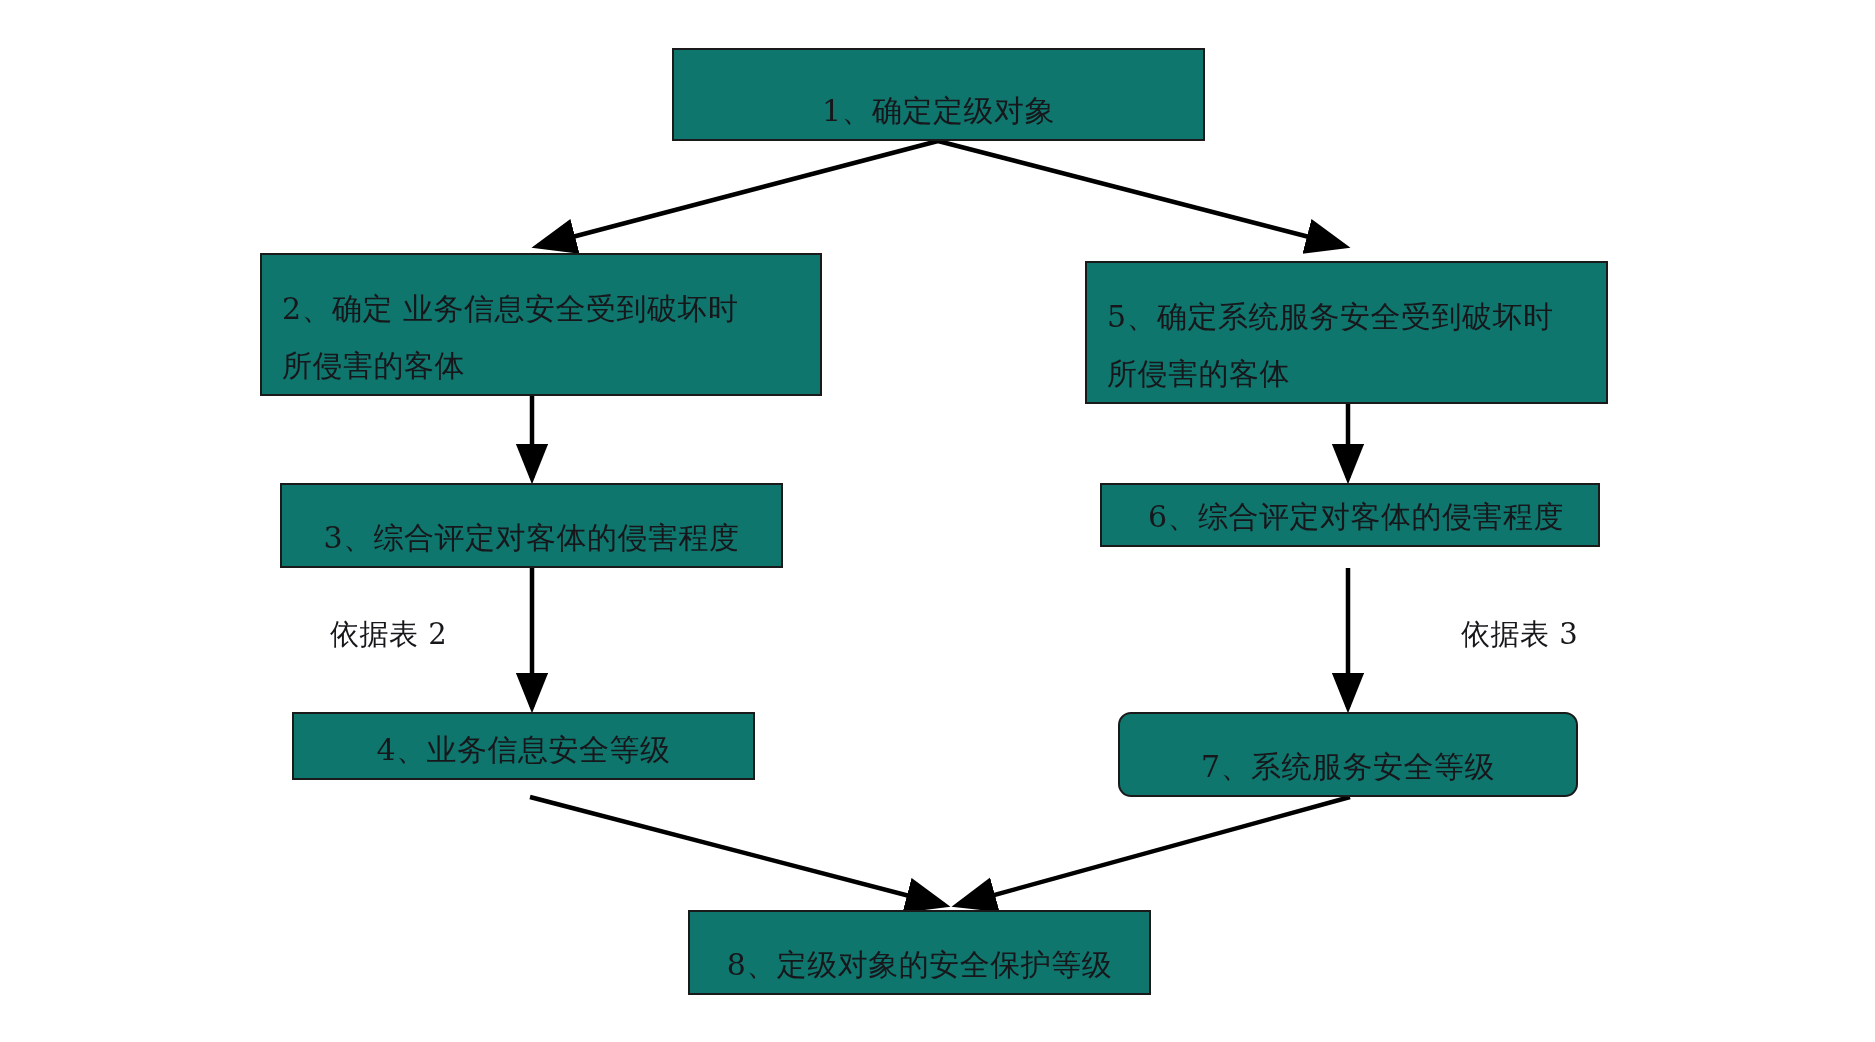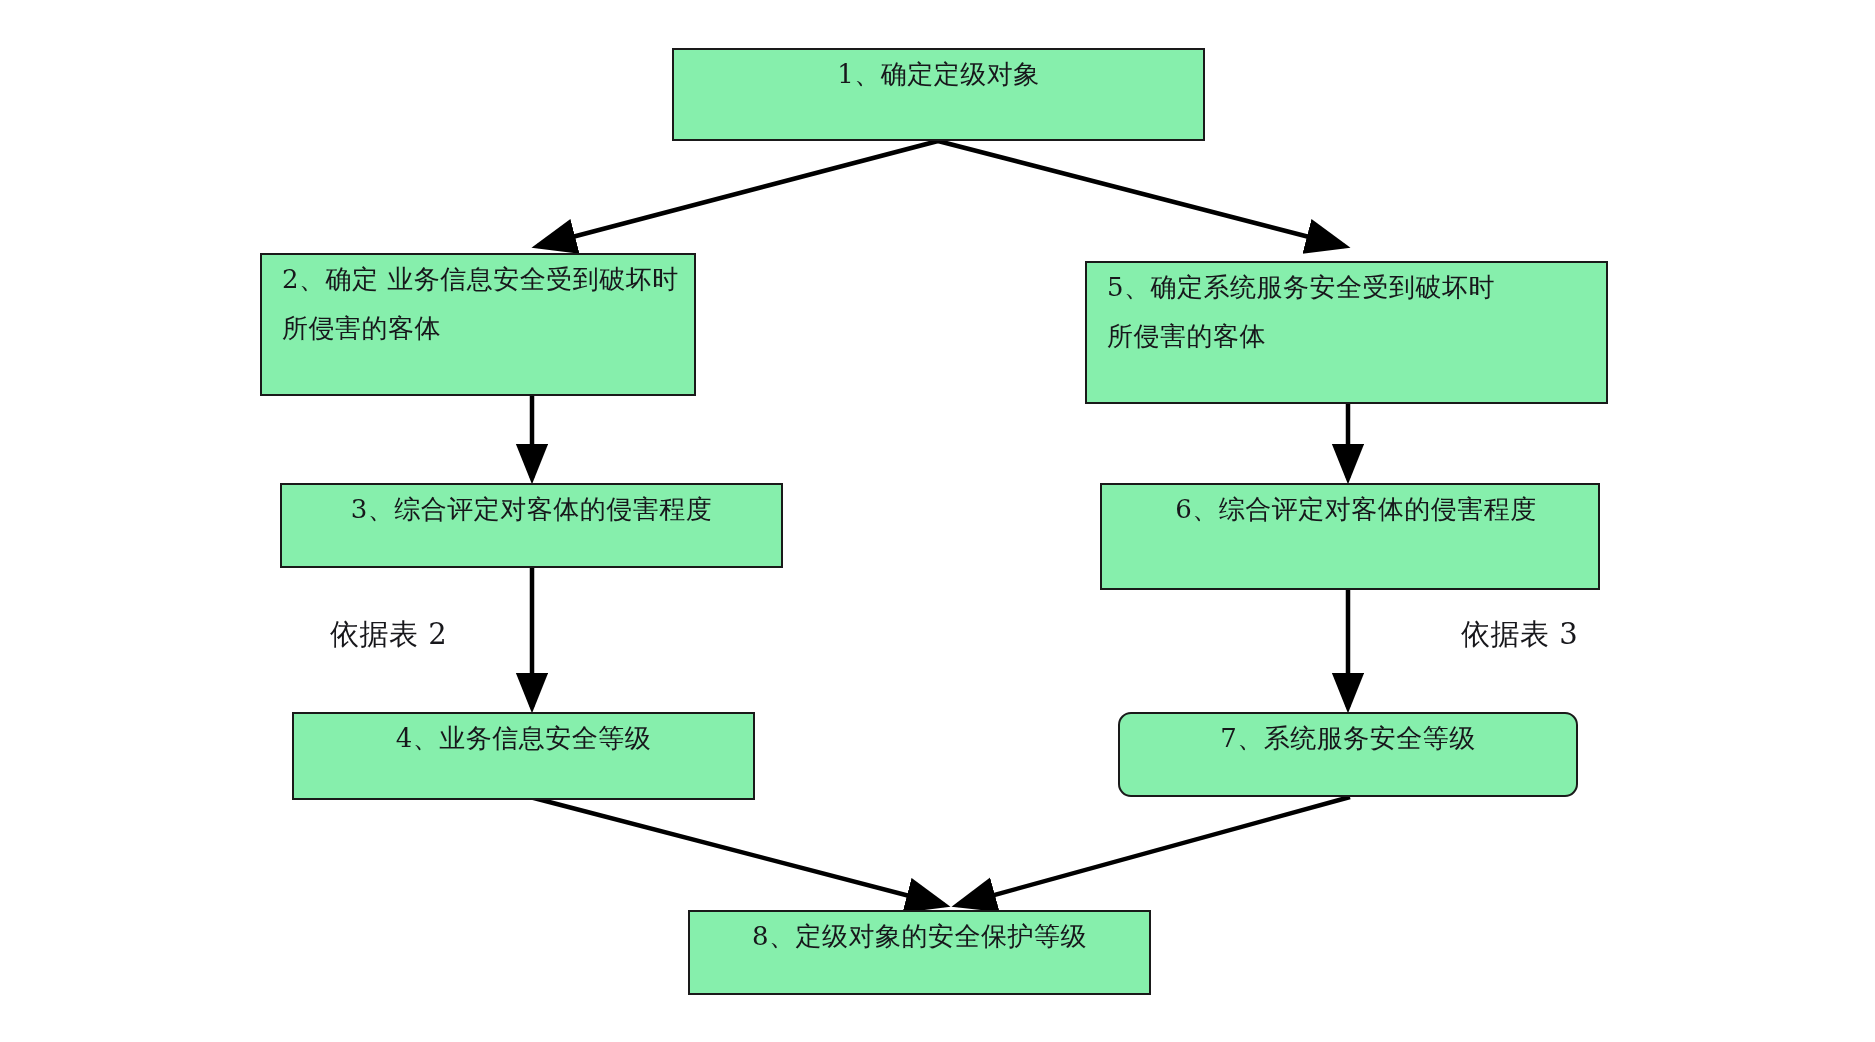--- a/index.html
+++ b/index.html
@@ -23,27 +23,27 @@
     left: 0;
     top: 0;
     width: 1875px;
     height: 1042px;
     pointer-events: none;
   }
   .node {
     position: absolute;
     box-sizing: border-box;
     border: 2.5px solid #1a1a1a;
-    background: #86efac;
+    background: #0f766e;
     color: #17171b;
     display: flex;
     flex-direction: column;
-    justify-content: flex-start;
+    justify-content: flex-end;
     font-family: "DejaVu Serif", "Liberation Serif", serif;
-    font-size: 26px;
+    font-size: 30px;
     line-height: 1.9;
     letter-spacing: 0.5px;
     z-index: 2;
   }
   .node.center-text {
     align-items: center;
     text-align: center;
   }
   .node.left-text {
     align-items: flex-start;
@@ -93,43 +93,43 @@
 
     <line x1="530" y1="797" x2="944" y2="905" stroke="#000000" stroke-width="4.5" marker-end="url(#arrowhead)"></line>
 
     <line x1="1350" y1="797" x2="958" y2="905" stroke="#000000" stroke-width="4.5" marker-end="url(#arrowhead)"></line>
   </svg>
 
   <div class="node center-text" style="left:672px; top:48px; width:533px; height:93px;">
     <span class="line">1、确定定级对象</span>
   </div>
 
-  <div class="node left-text" style="left:260px; top:253px; width:436px; height:143px;">
+  <div class="node left-text" style="left:260px; top:253px; width:562px; height:143px;">
     <span class="line">2、确定 业务信息安全受到破坏时</span>
     <span class="line">所侵害的客体</span>
   </div>
 
   <div class="node left-text" style="left:1085px; top:261px; width:523px; height:143px;">
     <span class="line">5、确定系统服务安全受到破坏时</span>
     <span class="line">所侵害的客体</span>
   </div>
 
   <div class="node center-text" style="left:280px; top:483px; width:503px; height:85px;">
     <span class="line">3、综合评定对客体的侵害程度</span>
   </div>
 
-  <div class="node center-text" style="left:1100px; top:483px; width:500px; height:107px;padding-left:12px;">
+  <div class="node center-text" style="left:1100px; top:483px; width:500px; height:64px;padding-left:12px;">
     <span class="line">6、综合评定对客体的侵害程度</span>
   </div>
 
   <div class="side-label" style="left:330px; top:615px;">依据表 2</div>
 
   <div class="side-label" style="left:1418px; top:615px;margin-left:43px;">依据表 3</div>
 
-  <div class="node center-text" style="left:292px; top:712px; width:463px; height:88px;">
+  <div class="node center-text" style="left:292px; top:712px; width:463px; height:68px;">
     <span class="line">4、业务信息安全等级</span>
   </div>
 
   <div class="node center-text" style="left:1118px; top:712px; width:460px; height:85px;border-radius:13px;">
     <span class="line">7、系统服务安全等级</span>
   </div>
 
   <div class="node center-text" style="left:688px; top:910px; width:463px; height:85px;">
     <span class="line">8、定级对象的安全保护等级</span>
   </div>

